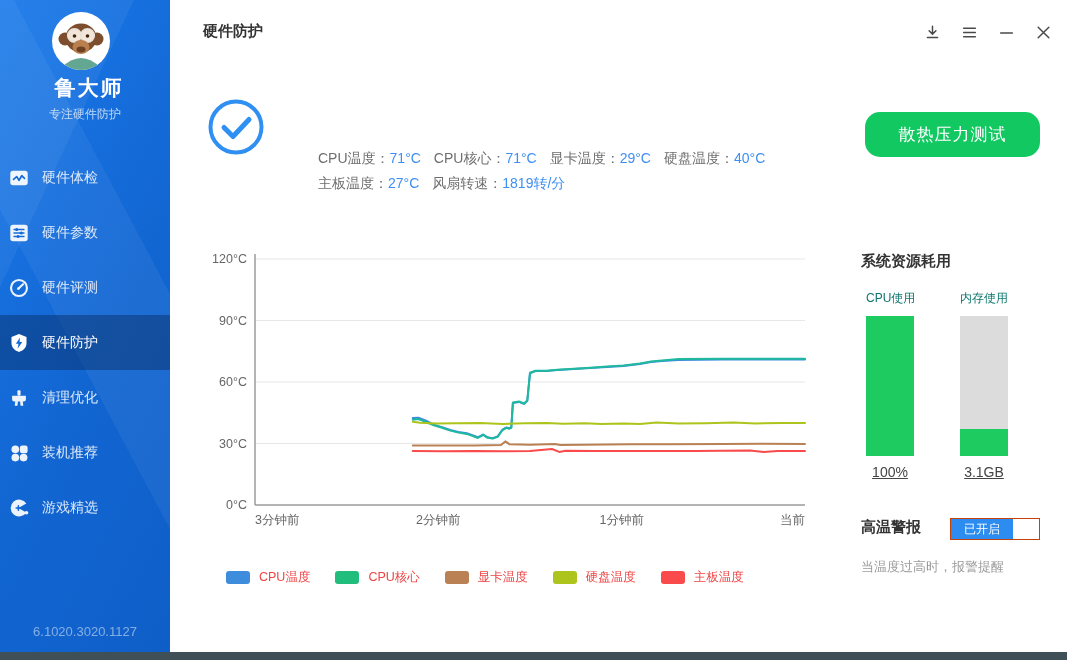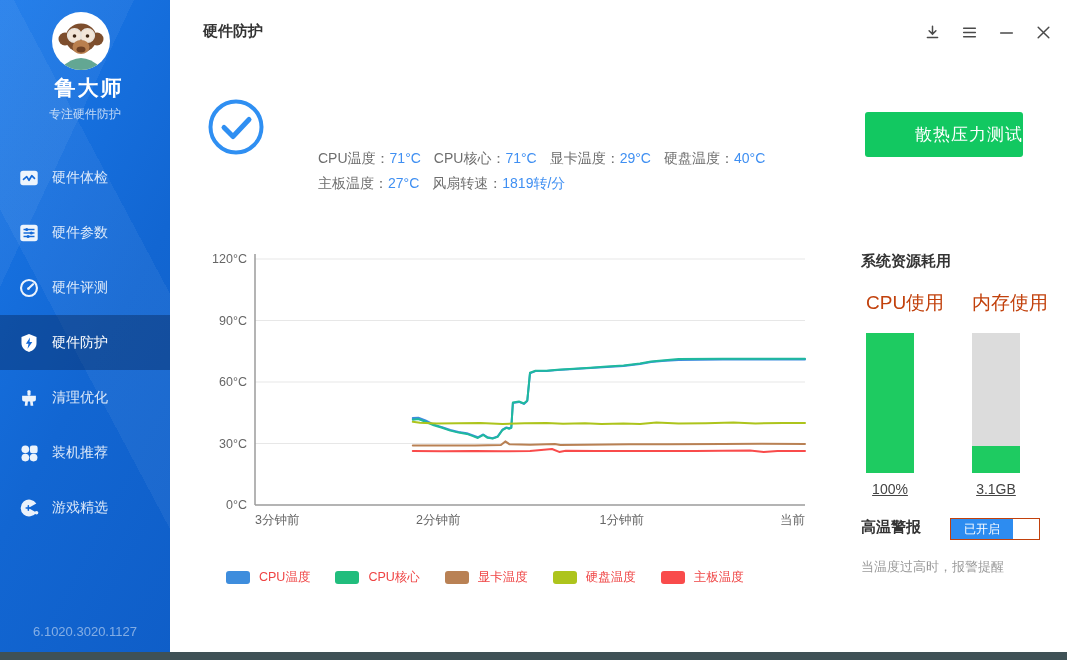--- a/index.html
+++ b/index.html
@@ -13,54 +13,54 @@
     background:linear-gradient(62deg, transparent 46%, rgba(255,255,255,.05) 46%, rgba(255,255,255,.05) 70%, transparent 70%); }
   .sidebar::after { content:""; position:absolute; inset:0;
     background:linear-gradient(295deg, transparent 72%, rgba(255,255,255,.05) 72%); }
   .logo { position:absolute; left:52px; top:12px; width:58px; height:58px; z-index:2; }
   .app-name { position:absolute; top:74px; width:170px; text-align:center; color:#fff;
     font-size:21px; font-weight:bold; letter-spacing:2px; z-index:2;padding-left:8px; }
   .tagline { position:absolute; top:106px; width:170px; text-align:center;
     color:rgba(255,255,255,.72); font-size:12px; z-index:2; }
   .nav { position:absolute; top:150px; left:0; width:170px; z-index:2; }
   .side-item { position:relative; height:55px; display:flex; align-items:center;
-    padding-left:18px; cursor:pointer; color:rgba(255,255,255,.85); font-size:14px; }
+    padding-left:8px; cursor:pointer; color:rgba(255,255,255,.85); font-size:14px; }
   .side-item .ico { width:22px; height:22px; margin-right:12px; opacity:.92; display:inline-flex; }
   .side-item.sel { background:rgba(7,38,89,.42); color:#fff; }
   .side-item.sel .ico { opacity:1; }
   .version { position:absolute; top:624px; width:170px; text-align:center;
     color:rgba(255,255,255,.48); font-size:13px; z-index:2; }
 
   
   .page-title { position:absolute; left:203px; top:22px; font-size:15px; font-weight:bold; color:#333; }
   .win-controls { position:absolute; right:14px; top:24px; display:flex; gap:17px; }
   .win-btn { width:20px; height:20px; display:flex; align-items:center; justify-content:center; cursor:pointer; }
 
   
   .check-icon { position:absolute; left:207px; top:98px; width:58px; height:58px; }
   .headline { position:absolute; left:318px; top:100px; font-size:23px; color:#3d3d3d; }
   .metrics { position:absolute; left:318px; top:146px; width:555px; line-height:25px; font-size:14px; }
   .metric { margin-right:13px; white-space:nowrap; }
   .metric .lab { color:#6e6e6e; }
   .metric .val { color:#3f8ff2; }
-  .test-button { position:absolute; left:865px; top:112px; width:158px; height:45px;
-    border:none; border-radius:3px; background:#12c861; color:#fff; font-size:17px;
-    font-family:inherit; cursor:pointer; letter-spacing:1px;text-align:right; }
+  .test-button { position:absolute; left:865px; top:112px; width:175px; height:45px;
+    border:none; border-radius:15px; background:#12c861; color:#fff; font-size:17px;
+    font-family:inherit; cursor:pointer; letter-spacing:1px; }
 
   
   .chart-wrap { position:absolute; left:203px; top:246px; width:615px; height:292px; }
   .legend { position:absolute; left:226px; top:569px; display:flex; gap:25px; }
   .legend-item { display:flex; align-items:center; gap:9px; font-size:12.5px; color:#ef4444; }
   .swatch { width:24px; height:13px; border-radius:3px; display:inline-block; }
 
   
   .res-panel { position:absolute; left:861px; top:252px; width:200px; }
   .res-title { font-size:15px; font-weight:bold; color:#333; }
   .bar-col { position:absolute; top:38px; width:48px; text-align:center; }
-  .bar-label { font-size:19px; color:#c2410c; margin-bottom:17px; white-space:nowrap; }
+  .bar-label { font-size:12px; color:#0f766e; margin-bottom:9px; white-space:nowrap; }
   .bar-track { position:relative; width:48px; height:140px; background:#dcdcdc; }
   .bar-fill { position:absolute; left:0; bottom:0; width:100%; background:#1ecb61; }
   .bar-value { margin-top:8px; font-size:14px; color:#444;text-decoration:underline; }
 
   .alarm { position:absolute; left:861px; top:518px; width:200px; }
   .alarm-title { font-size:15px; font-weight:bold; color:#333; }
   .toggle { position:absolute; left:89px; top:0; width:90px; height:22px;
     border:1px solid #c2410c; background:#fff; display:flex; cursor:pointer; }
   .toggle-on { width:62px; height:100%; background:#2d8cf0; color:#fff; font-size:12px;
     display:flex; align-items:center; justify-content:center; }
@@ -257,21 +257,21 @@
   <div class="res-panel">
     <div class="res-title">系统资源耗用</div>
     <div id="bars">
         <div class="bar-col" style="left: 5px;">
           <div class="bar-label">CPU使用</div>
           <div class="bar-track" style="background:#dcdcdc">
             <div class="bar-fill" style="height:140px;background:#1ecb61"></div>
           </div>
           <div class="bar-value">100%</div>
         </div>
-        <div class="bar-col" style="left: 111px;">
+        <div class="bar-col" style="left: 99px;">
           <div class="bar-label">内存使用</div>
           <div class="bar-track" style="background:#dcdcdc">
             <div class="bar-fill" style="height:27px;background:#1ecb61"></div>
           </div>
           <div class="bar-value">3.1GB</div>
         </div>
       </div>
   </div>
 
   <div class="alarm">

